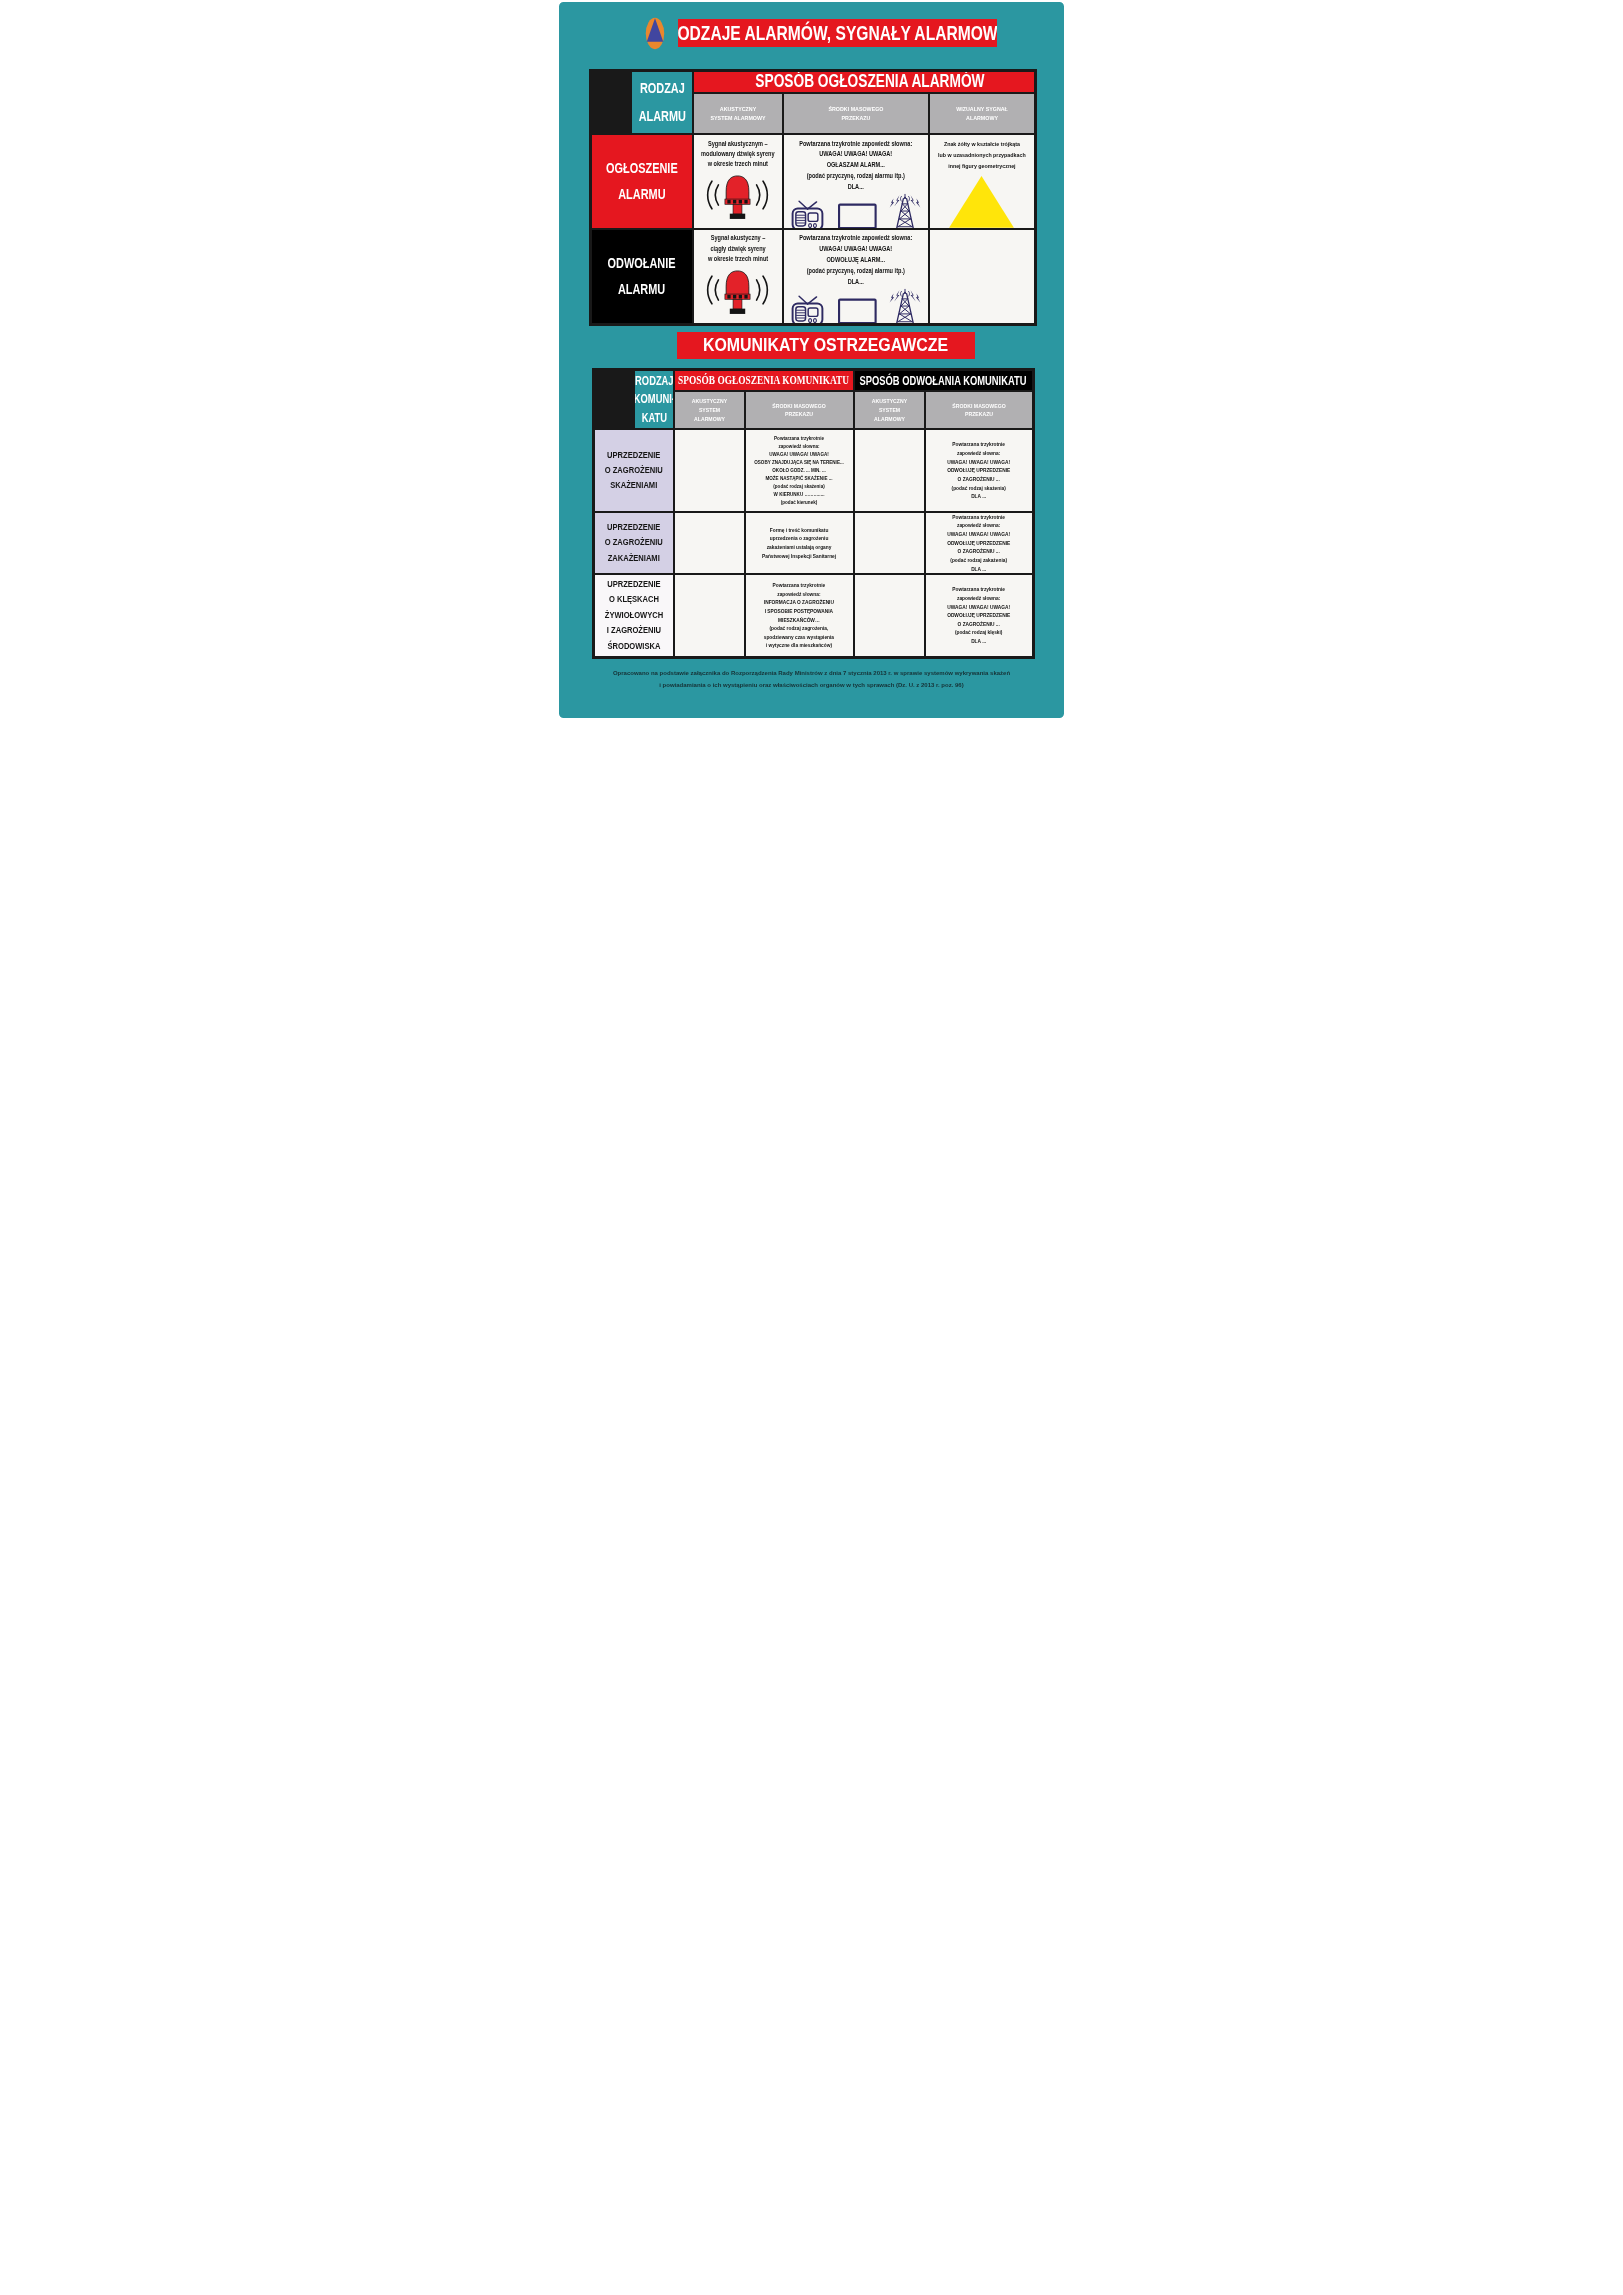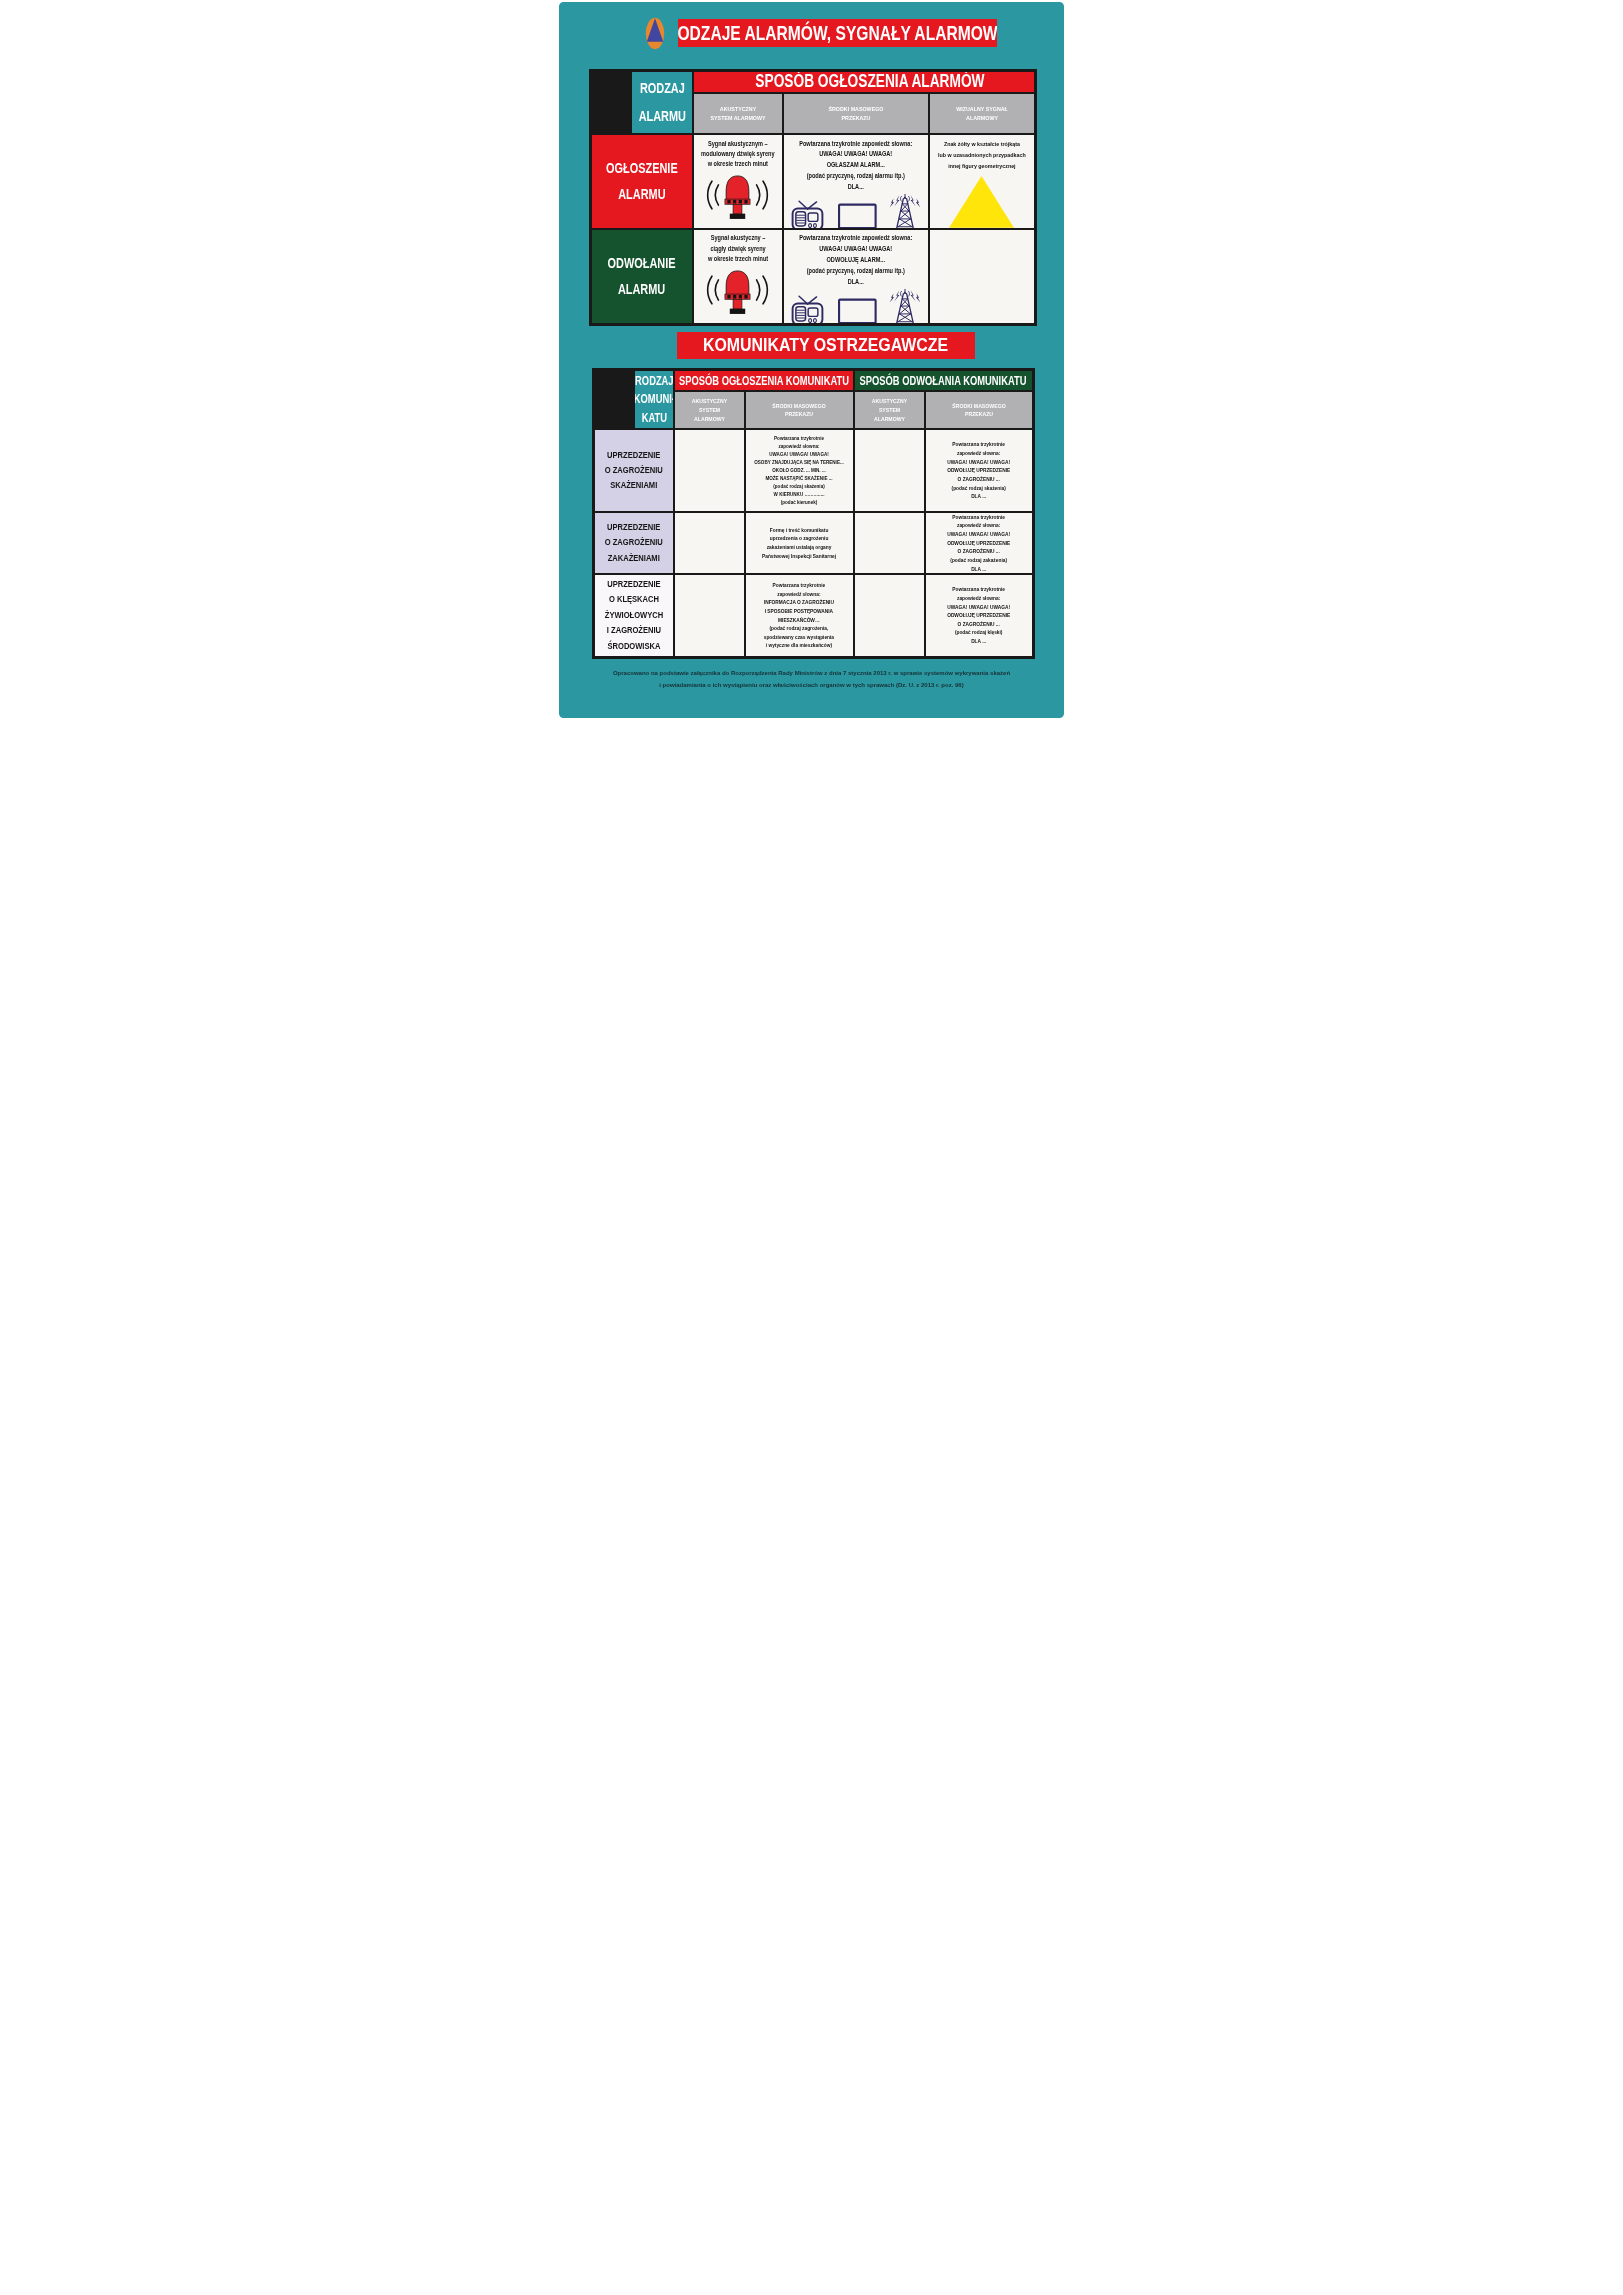--- a/index.html
+++ b/index.html
@@ -16,21 +16,21 @@
   .top-banner{display:flex;align-items:center;gap:6.5px;margin:16.7px 67px 0 80px;height:29px;}
   .logo{flex:0 0 auto;width:32px;height:33px;}
   .title-bar{flex:1;background:#e5171f;height:28px;display:flex;align-items:center;justify-content:center;overflow:hidden;}
   .title-bar .t{color:#fff;font-weight:bold;font-size:20px;letter-spacing:0px;white-space:nowrap;}
 
   
   .grid{background:#191919;border:3.2px solid #191919;display:grid;gap:1.9px;}
   .cell{overflow:hidden;display:flex;flex-direction:column;align-items:center;justify-content:center;text-align:center;}
   .teal{background:#2b97a1;margin-left:40px;}
   .red{background:#e5171f;}
-  .blue{background:#14532d;}
+  .blue{background:#000000;}
   .gray{background:#b1b0b2;}
   .white{background:#f7f6f3;}
   .lav{background:#d4d0e5;}
   .whitish{background:#f9f7f9;}
 
   .corner-t{color:#fff;font-weight:bold;font-size:14px;line-height:2.05;}
   .group-t{color:#fff;font-weight:bold;font-size:17.6px;white-space:nowrap;}
   .sub-t{color:#fff;font-weight:bold;font-size:6.2px;line-height:1.5;}
   .rowlab-t{color:#fff;font-weight:bold;font-size:14px;line-height:1.9;}
   .body-t{color:#121212;font-weight:bold;font-size:6.5px;line-height:1.55;}
@@ -45,21 +45,21 @@
   .t1 .body-t.media{line-height:1.66;}
   .media-icons{display:flex;align-items:flex-end;gap:8.3px;}
 
   
   .banner2{margin:6px 0 0 118px;width:298px;height:27px;background:#e5171f;display:flex;align-items:center;justify-content:center;overflow:hidden;}
   .banner2 .t{color:#fff;font-weight:bold;font-size:18.5px;white-space:nowrap;}
 
   
   .t2{margin:9.3px 29px 0 33px;grid-template-columns:173fr 154fr 238fr 155fr 235fr;grid-template-rows:19.4px 36px 81px 60px 81px;}
   .t2-corner{grid-area:1/1/3/2;}
-  .t2-gh1{grid-area:1/2/2/4;}
+  .t2-gh1{grid-area:1/2/2/4;font-family:Liberation Serif, serif;}
   .t2-gh2{grid-area:1/4/2/6;}
   .t2 .corner-t{font-size:12px;line-height:1.55;}
   .t2 .group-t{font-size:12px;}
   .t2 .sub-t{font-size:6px;line-height:1.45;}
   .t2-lab{color:#151515;font-weight:bold;font-size:8.8px;line-height:1.75;}
   .t2-body{color:#121212;font-weight:bold;font-size:5.6px;line-height:1.55;}
   .t2-body.dense{font-size:5.3px;line-height:1.5;}
 
   
   .footer{margin-top:9.3px;text-align:center;color:#163236;font-weight:bold;font-size:6px;line-height:1.95;}

